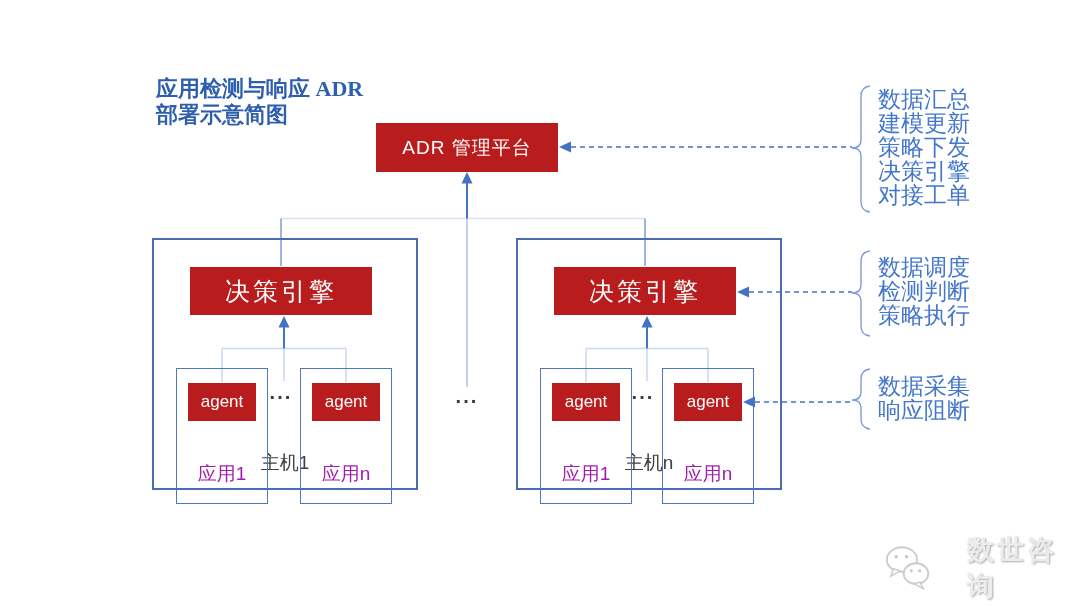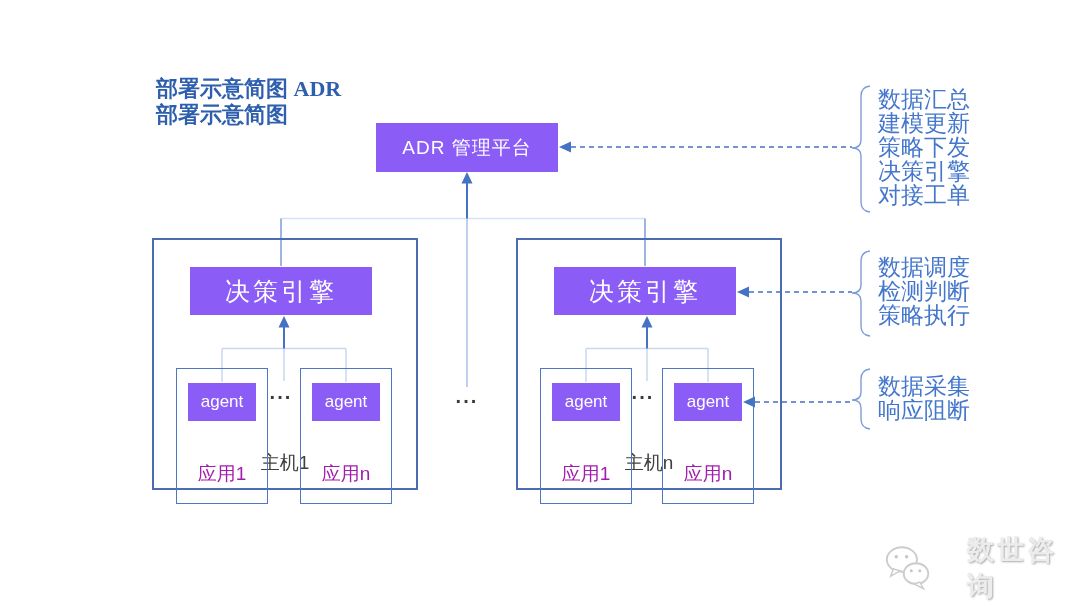--- a/index.html
+++ b/index.html
@@ -8,21 +8,21 @@
     font-family:"Liberation Sans","DejaVu Sans",sans-serif; overflow:hidden;
   }
   .layer { position:absolute; left:0; top:0; z-index:0; }
   .abs { position:absolute; z-index:2; }
   .title {
     left:156px; top:76px;
     font-family:"Liberation Serif","DejaVu Serif",serif;
     font-weight:bold; font-size:22px; line-height:26px; color:#2E5FAE;
   }
   .bluebox {
-    background:#8b5cf6; color:#ffffff;
+    background:#b91c1c; color:#ffffff;
     display:flex; align-items:center; justify-content:center;
     box-sizing:border-box;
   }
   .adr   { left:376px; top:123px; width:182px; height:49px; font-size:19px; letter-spacing:1px; }
   .engine{ width:182px; height:48px; font-size:25px; letter-spacing:3px; top:267px; }
   .host  {
     top:238px; width:266px; height:252px; box-sizing:border-box;
     border:2px solid #4B6CB0; background:transparent; z-index:1;
   }
   .host-label {
@@ -85,21 +85,21 @@
 
     <line x1="755" y1="402" x2="850" y2="402" stroke="#4472C4" stroke-width="1.4" stroke-dasharray="5 4"></line>
     <polygon points="743,402 755,396.6 755,407.4" fill="#4472C4"></polygon>
 
     <path d="M 870 86 Q 861 87 861 96 L 861 140 Q 861 148 852 148 Q 861 148 861 156 L 861 202 Q 861 211 870 212" fill="none" stroke="#7E9DD8" stroke-width="1.4"></path>
     <path d="M 870 251 Q 861 252 861 261 L 861 285 Q 861 293 852 293 Q 861 293 861 301 L 861 326 Q 861 335 870 336" fill="none" stroke="#7E9DD8" stroke-width="1.4"></path>
     <path d="M 870 369 Q 861 370 861 379 L 861 392 Q 861 400 852 400 Q 861 400 861 408 L 861 419 Q 861 428 870 429" fill="none" stroke="#7E9DD8" stroke-width="1.4"></path>
   </svg>
 
   <div class="abs title">
-    <div>部署示意简图 ADR</div>
+    <div>应用检测与响应 ADR</div>
     <div>部署示意简图</div>
   </div>
 
   <div class="abs bluebox adr">ADR 管理平台</div>
 
   <div class="abs host" style="left:152px;">
     <div class="host-label">主机1</div>
   </div>
   <div class="abs bluebox engine" style="left:190px;">决策引擎</div>
   <div class="abs app" style="left:176px;">

